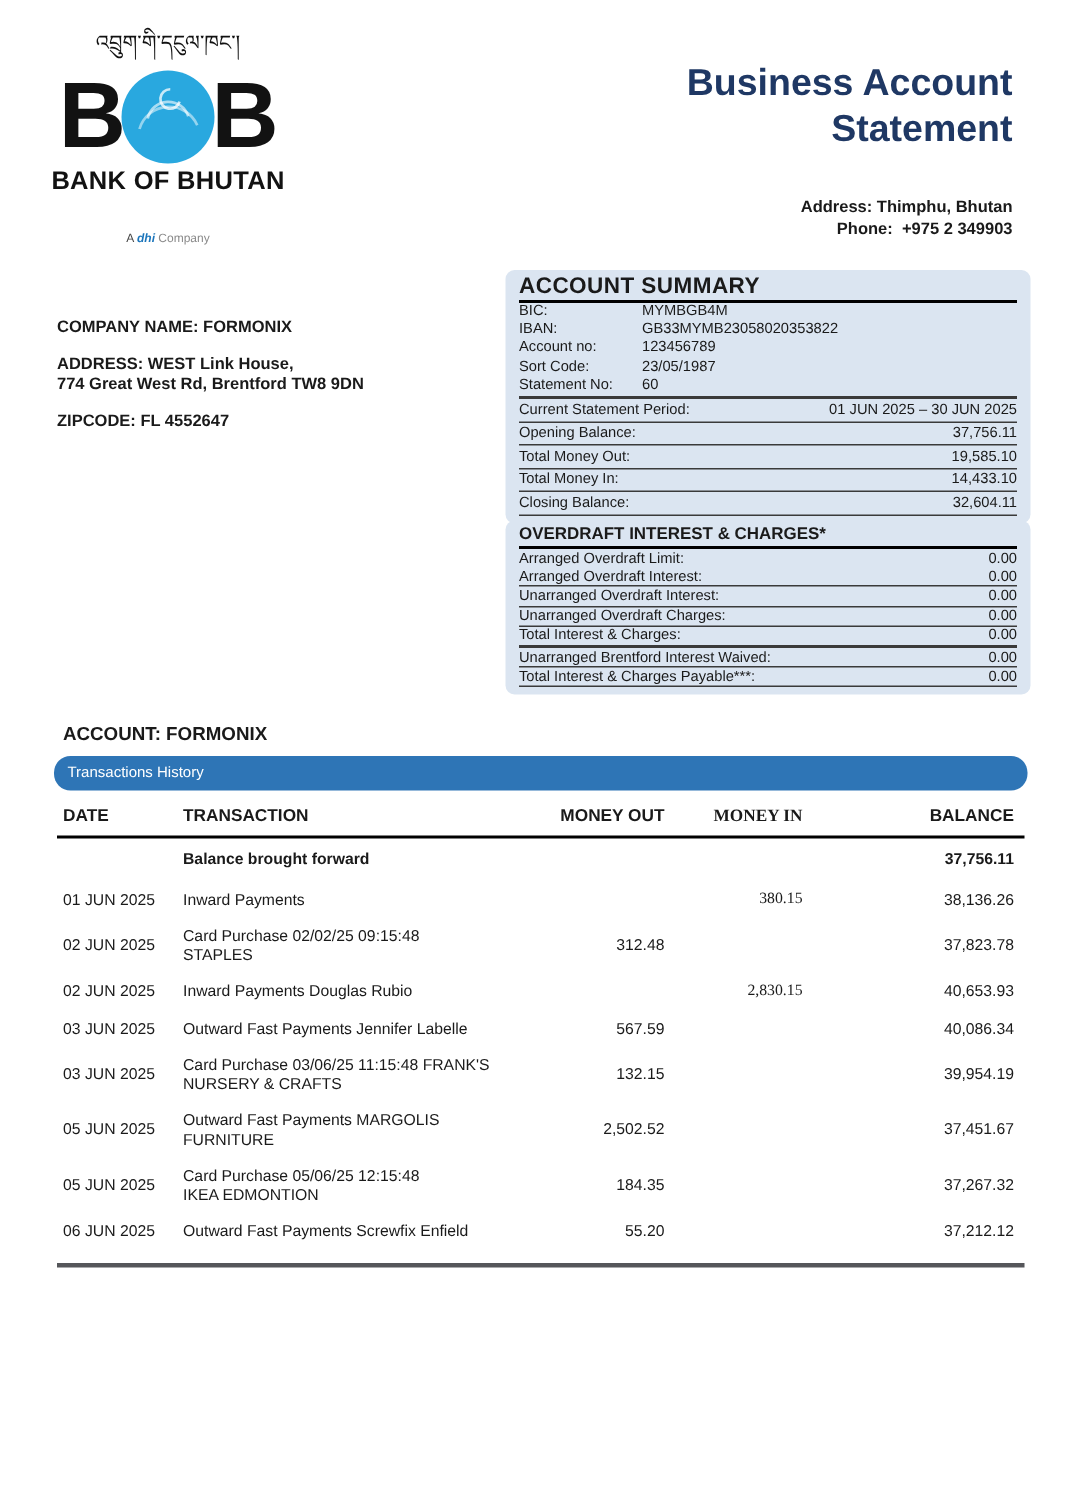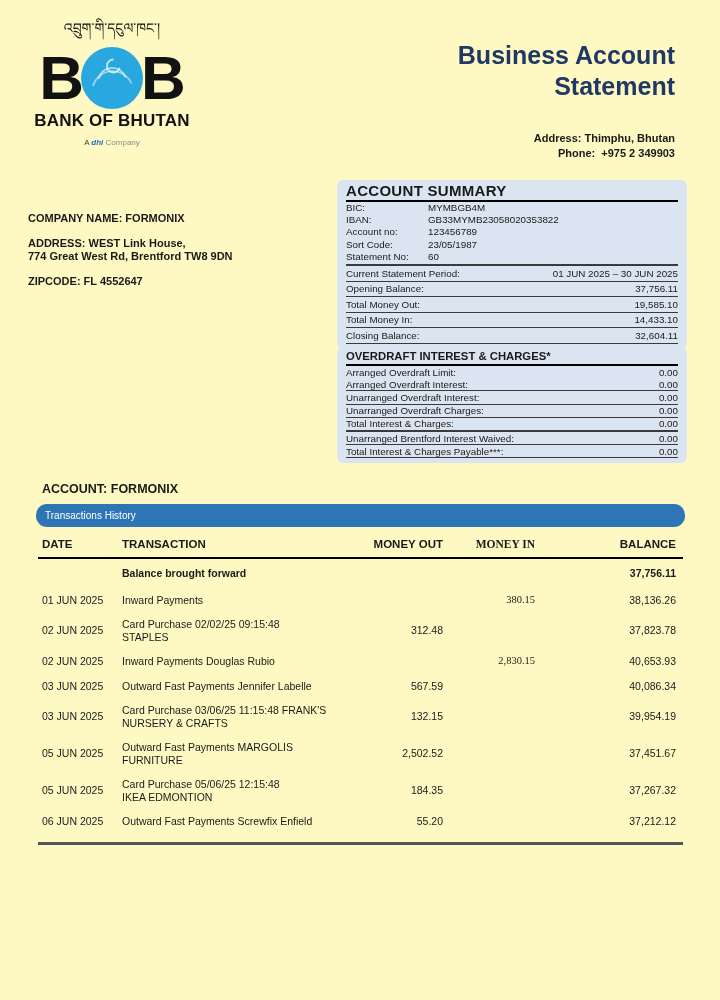--- a/index.html
+++ b/index.html
@@ -1,43 +1,43 @@
 <!DOCTYPE html>
 <html><head>
 <meta charset="utf-8">
 <style>
   * { margin:0; padding:0; box-sizing:border-box; }
   html,body { background:#e9e9e9; }
   .page {
     position:relative; width:720px; height:1000px; margin:0 auto;
-    background:#fef9c3; overflow:hidden;
+    background:#ffffff; overflow:hidden;
     font-family:"Liberation Sans", sans-serif; color:#1a1a1a;
   }
 
   
   .logo-block { position:absolute; left:33px; top:12px; width:158px; text-align:center; }
   .dzongkha { font-size:14px; line-height:32px; color:#111; white-space:nowrap; }
   .bob-row { display:flex; align-items:center; justify-content:center; margin-top:2px; }
   .bob-b { font-size:62px; font-weight:900; color:#121212; line-height:64px; letter-spacing:-1px; }
   .bob-circle { margin:0 -3px; display:block; }
   .bank-name { font-size:17px; font-weight:bold; color:#121212; margin-top:1px; white-space:nowrap; letter-spacing:0.2px; }
-  .tagline { font-size:8px; margin-top:7px; color:#444; }
+  .tagline { font-size:8px; margin-top:23px; color:#444; }
   .tagline .brand { color:#1B75BB; font-weight:bold; font-style:italic; }
   .tagline .suffix { color:#8a8a8a; }
 
   
   .doc-title {
     position:absolute; right:45px; top:40px; text-align:right;
     font-size:25px; font-weight:bold; color:#1F3864; line-height:31px;
   }
   .contact { position:absolute; right:45px; top:131px; text-align:right; font-size:11px; font-weight:bold; line-height:15px; }
   .contact div { white-space:pre; }
 
   
-  .company-block { position:absolute; left:28px; top:212px; font-size:11px; font-weight:bold; line-height:13px; }
+  .company-block { position:absolute; left:38px; top:212px; font-size:11px; font-weight:bold; line-height:13px; }
   .company-block .gap { height:12px; }
 
   
   .info-box {
     position:absolute; left:337px; width:350px; background:#DBE5F1;
     border-radius:6px; padding:3px 9px 5px 9px;
   }
   .summary-box { top:180px; }
   .overdraft-box { top:347px; }
   .box-title-lg { font-size:15px; font-weight:bold; letter-spacing:0.3px; line-height:16px; padding-bottom:1px; border-bottom:2px solid #000; }

